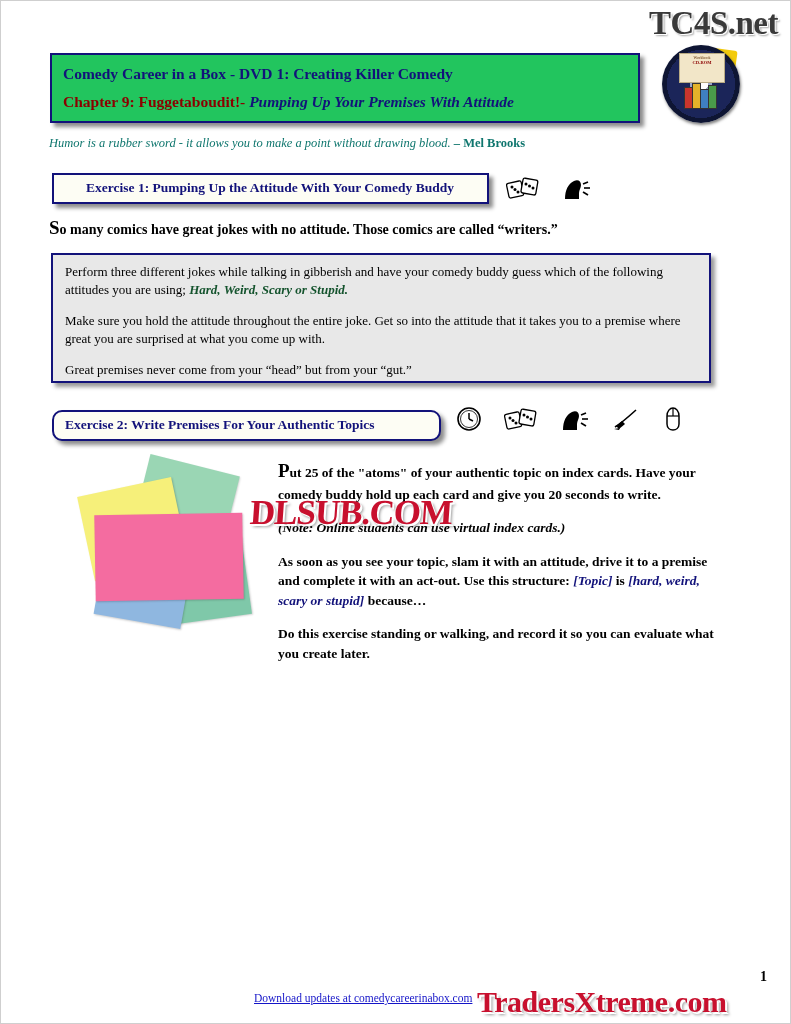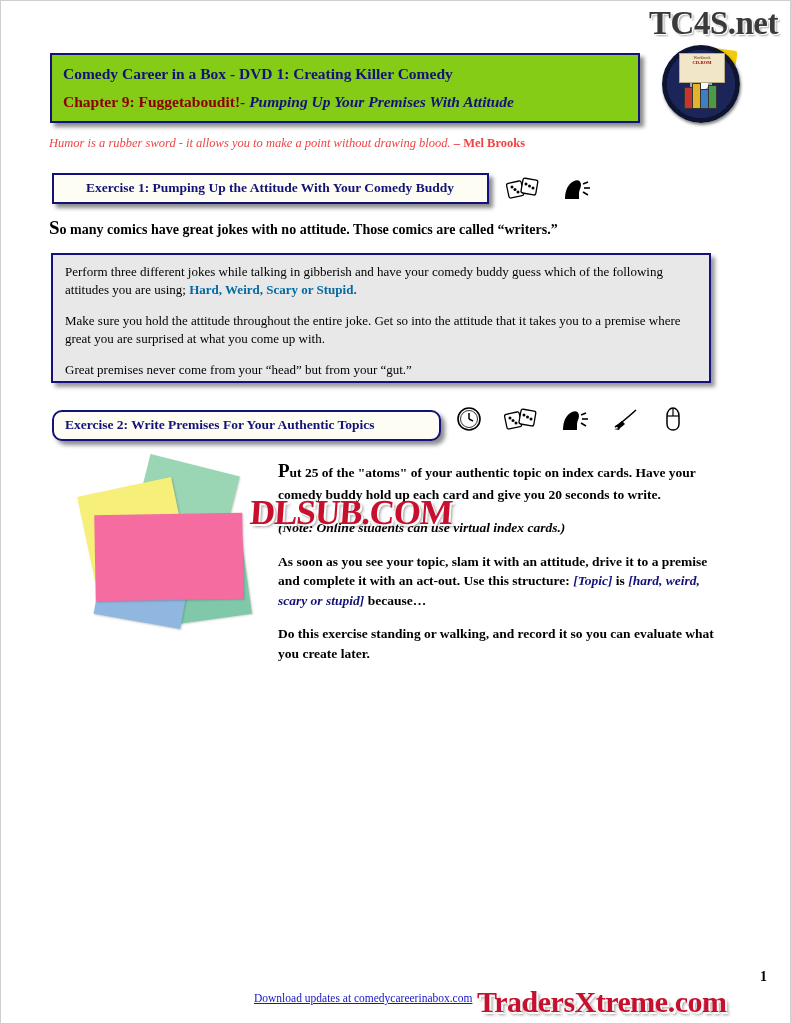--- a/index.html
+++ b/index.html
@@ -57,21 +57,21 @@
     letter-spacing: -0.5px;
   }
 
   
   .title-box {
     position: absolute;
     left: 49px;
     top: 52px;
     width: 590px;
     border: 2px solid #12127a;
-    background: #84cc16;
+    background: #22c55e;
     box-shadow: 4px 4px 4px rgba(0,0,0,0.45);
     box-sizing: border-box;
     padding: 6px 0 8px 0;
   }
   .title-line1 {
     font-size: 15.5px;
     font-weight: bold;
     color: #12127a;
     padding: 4px 0 2px 11px;
   }
@@ -141,21 +141,21 @@
     transform: rotate(8deg);
   }
 
   
   .quote {
     position: absolute;
     left: 48px;
     top: 135px;
     font-size: 12.5px;
     font-style: italic;
-    color: #ef4444;
+    color: #0f766e;
   }
   .quote b { font-style: normal; }
 
   
   .ex-box {
     position: absolute;
     background: #fdfdf4;
     border: 2px solid #12127a;
     box-shadow: 4px 4px 4px rgba(0,0,0,0.45);
     box-sizing: border-box;
@@ -194,21 +194,22 @@
     box-sizing: border-box;
     padding: 8px 12px;
     font-size: 13px;
     line-height: 1.42;
     color: #000;
   }
   .grey-box p { margin: 0 0 12px 0; }
   .grey-box p:last-child { margin-bottom: 16px; }
   .attitudes {
     font-weight: bold;
-    color: #0369a1;
+    font-style: italic;
+    color: #14532d;
   }
 
   
   .icon-row { position: absolute; }
   #ex1-icons { left: 505px; top: 174px; }
   #ex2-icons { left: 455px; top: 405px; }
   .icon-row .ic {
     display: inline-block;
     vertical-align: middle;
     margin-right: 18px;

